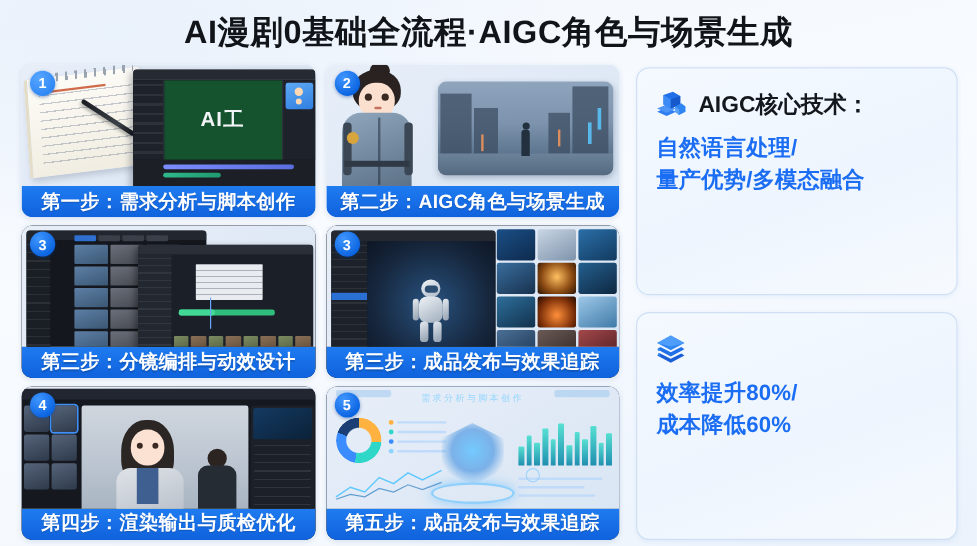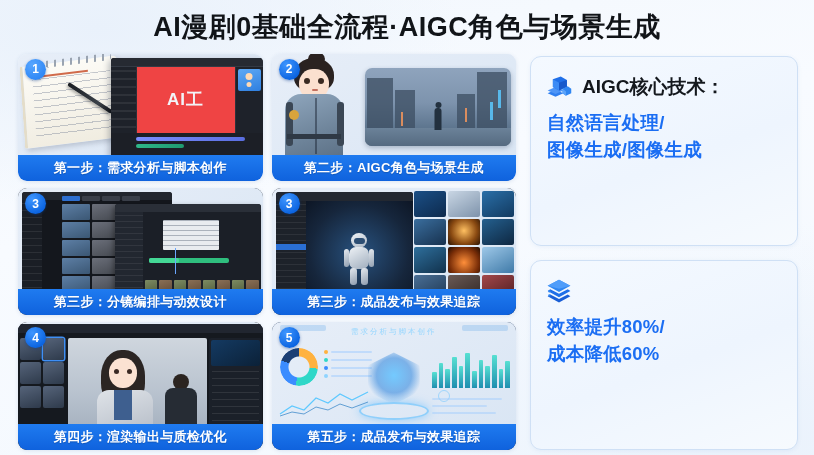--- a/index.html
+++ b/index.html
@@ -63,21 +63,21 @@
   .card-photo {
     position: relative;
     flex: 1;
     overflow: hidden;
     background: linear-gradient(150deg,#e7eef8 0%, #dae6f4 100%);
   }
   .card-caption {
     height: 26px;
     background: linear-gradient(180deg,#1f7bf0 0%,#0f62dd 100%);
     color: #fff;
-    font-size: 13px;
+    font-size: 16px;
     font-weight: bold;
     display: flex;
     align-items: center;
     justify-content: center;
     letter-spacing: .3px;
     white-space: nowrap;
     border-radius: 0 0 8px 8px;
     text-shadow: 0 1px 1px rgba(0,0,0,.18);
   }
   .badge {
@@ -129,21 +129,21 @@
     width: 152px; height: 103px;
     background: #1b1e24;
     border-radius: 3px;
     box-shadow: -2px 2px 6px rgba(30,40,60,.3);
     overflow: hidden;
   }
   .ed-top { height: 9px; background:#262a32; border-bottom:1px solid #343a44; }
   .ed-body { position:relative; height:66px; background:#15171c; display:flex; }
   .ed-left { width: 26px; background:#1e222a; border-right:1px solid #2c313a;
              background-image: repeating-linear-gradient(180deg, rgba(255,255,255,.07) 3px, rgba(255,255,255,.07) 5px, transparent 5px, transparent 11px); }
-  .ed-stage { flex:1; position:relative; background:#ef4444; display:flex; align-items:center; justify-content:center; }
+  .ed-stage { flex:1; position:relative; background:#14532d; display:flex; align-items:center; justify-content:center; }
   .ed-text { color:#f2f4f8; font-size:17px; font-weight:bold; letter-spacing:1px; }
   .ed-right { width: 28px; background:#1e222a; border-left:1px solid #2c313a; padding:2px; }
   .ed-avatar { width:100%; height:22px; background: linear-gradient(160deg,#5ea9f5,#2f7fe0); border-radius:2px; position:relative;}
   .ed-avatar:after{content:"";position:absolute;left:50%;top:4px;transform:translateX(-50%);width:7px;height:7px;border-radius:50%;background:#ffd9b3;box-shadow:0 8px 0 -1px #ffd9b3;}
   .ed-timeline { height:28px; background:#1c1f26; padding:4px 6px; }
   .tl-bar { height:4px; border-radius:2px; margin-bottom:3px; }
   .tl-1 { background: linear-gradient(90deg,#7b8dff,#5a6ee0); width:78%; margin-left:14%; }
   .tl-2 { background: linear-gradient(90deg,#2fb88a,#1f9b70); width:34%; margin-left:14%; }
 
   
@@ -565,21 +565,21 @@
           <path d="M9 7 L18 4 L25 8 L25 16 L16 20 L9 16 Z" fill="#1f6fe8"></path>
           <path d="M9 7 L16 11 L16 20 L9 16 Z" fill="#3c8bf5"></path>
           <path d="M16 11 L25 8 L25 16 L16 20 Z" fill="#1659cc"></path>
           <path d="M20 18 L26 15 L30 18 L30 23 L24 26 L20 23 Z" fill="#2f86f2"></path>
           <path d="M20 18 L24 21 L24 26 L20 23 Z" fill="#5ba3fa"></path>
         </svg>
         <div class="panel-title">AIGC核心技术：</div>
       </div>
       <div class="panel-body">
         <div class="panel-line">自然语言处理/</div>
-        <div class="panel-line">图像生成/图像生成</div>
+        <div class="panel-line">量产优势/多模态融合</div>
       </div>
     </div>
 
     <div class="panel">
       <div class="panel-head">
         <svg class="icon-svg" viewBox="0 0 32 32">
           <path d="M16 3 L29 10 L16 17 L3 10 Z" fill="#2f86f2"></path>
           <path d="M16 3 L29 10 L16 13.5 L3 10 Z" fill="#4f9dfa"></path>
           <path d="M6 14 L16 19 L26 14 L29 16 L16 23 L3 16 Z" fill="#1f6fe8"></path>
           <path d="M6 20 L16 25 L26 20 L29 22 L16 29 L3 22 Z" fill="#1a5fd6"></path>

